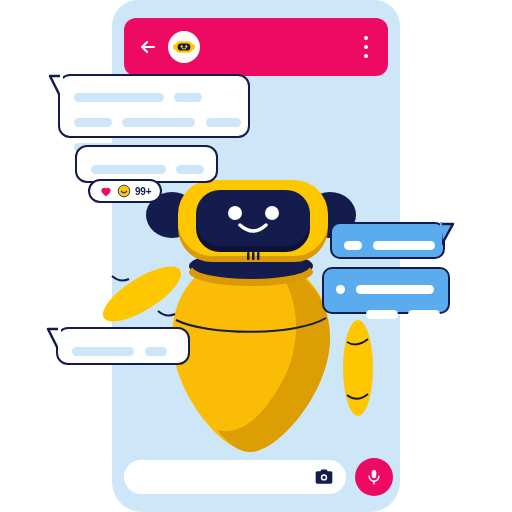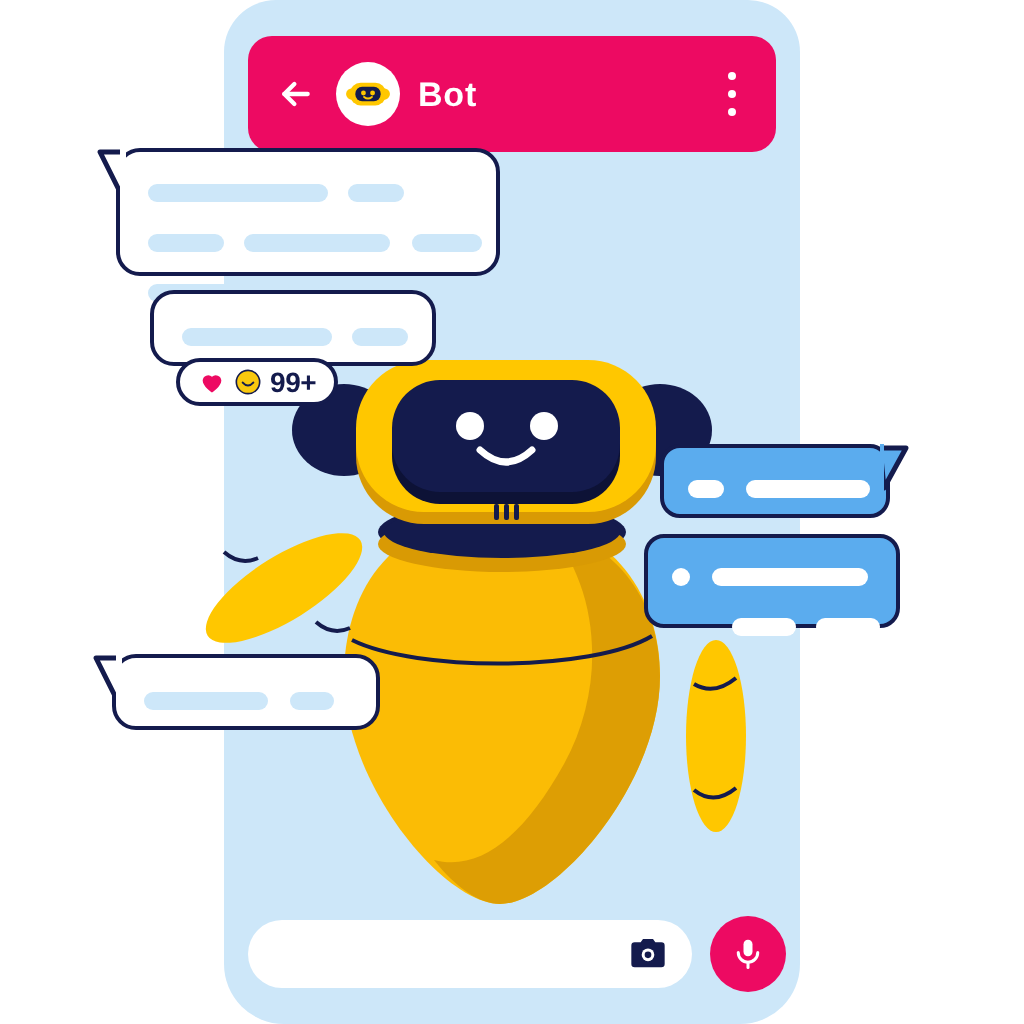--- a/index.html
+++ b/index.html
@@ -132,21 +132,21 @@
     background: #ffffff;
     border: 2px solid #141B4D;
     border-radius: 99px;
     display: flex;
     align-items: center;
     gap: 4px;
     padding: 0 9px;
     box-sizing: border-box;
   }
   .reactions .cnt {
-    font-size: 14px;
+    font-size: 10px;
     font-weight: bold;
     color: #141B4D;
     letter-spacing: -.2px;
   }
 
   
   .bub-out {
     position: absolute;
     background: #5BACEE;
     border: 2.5px solid #141B4D;
@@ -269,21 +269,20 @@
         <ellipse cx="25.5" cy="16" rx="4" ry="3.6" fill="#FFC700"></ellipse>
         <rect x="5" y="9" width="22" height="14" rx="6.5" fill="#FFC700"></rect>
         <rect x="8.2" y="11.6" width="15.6" height="8.8" rx="4.2" fill="#141B4D"></rect>
         <circle cx="13.2" cy="15.4" r="1.5" fill="#FFC700"></circle>
         <circle cx="18.8" cy="15.4" r="1.5" fill="#FFC700"></circle>
         <path d="M13.6 17.8 q2.4 2 4.8 0" stroke="#FFC700" stroke-width="1.2" fill="none" stroke-linecap="round"></path>
       </svg>
     </div>
 
     <div class="hdr-text">
-      <span class="hdr-title">Bot</span>
     </div>
 
     <div class="dots-menu">
       <i></i>
         <i></i>
         <i></i>
     </div>
   </div>
 
   <div class="bub-in" id="bubble1">

